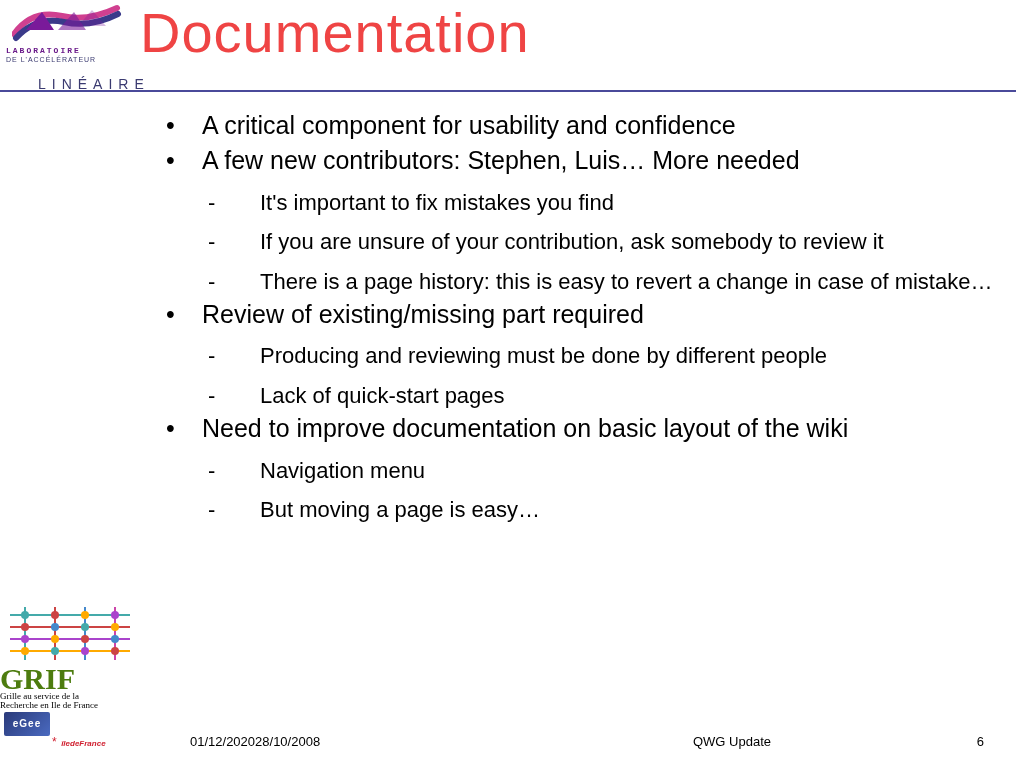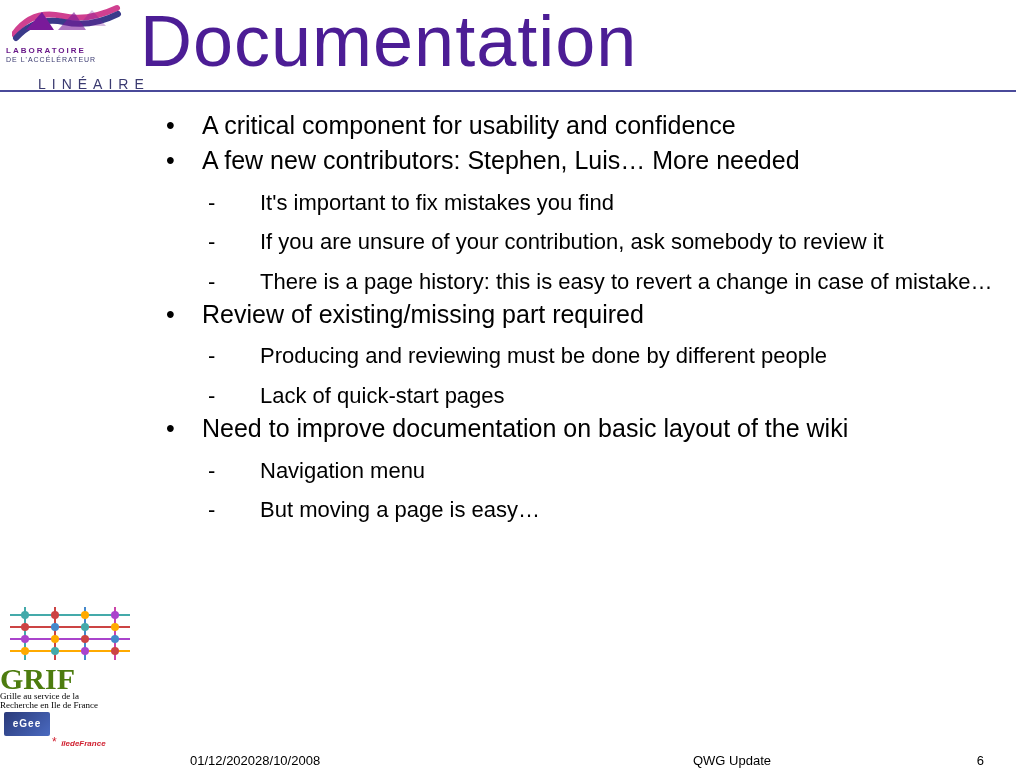--- a/index.html
+++ b/index.html
@@ -2,27 +2,27 @@
 <html><head>
 <meta charset="utf-8">
 <style>
   * { box-sizing: border-box; margin: 0; padding: 0; }
   html, body { width: 1024px; height: 768px; background: #fff; font-family: Verdana, Geneva, sans-serif; color: #000; }
   .slide { position: relative; width: 1024px; height: 768px; overflow: hidden; }
 
   
   .logo-lal { position: absolute; top: 2px; left: 4px; width: 130px; height: 70px; }
   .logo-lal .mark { position: absolute; top: 2px; left: 8px; width: 110px; height: 40px; }
-  .logo-lal .txt1 { position: absolute; top: 44px; left: 2px; font-size: 8px; letter-spacing: 2px; color: #6a1a8a; font-weight: bold; }
+  .logo-lal .txt1 { position: absolute; top: 44px; left: 2px; font-size: 8px; letter-spacing: 2px; color: #6a1a8a; font-weight: bold; font-family: Liberation Mono, monospace; }
   .logo-lal .txt2 { position: absolute; top: 54px; left: 2px; font-size: 7px; letter-spacing: 1px; color: #3a3a70; }
   .logo-lal .txt3 { position: absolute; top: 74px; left: 2px; font-size: 14px; letter-spacing: 6px; color: #3a3a70; margin-left: 32px; }
 
   
   .title-wrap { position: absolute; left: 140px; top: 0px; right: 0; height: 92px; display: flex; align-items: baseline; }
-  .title { font-size: 72px; font-family: Verdana, sans-serif; color: #4c1d95; letter-spacing: 1px; }
+  .title { font-size: 56px; font-family: Verdana, sans-serif; color: #ef4444; letter-spacing: 1px; }
   .rule { position: absolute; left: 0; right: 8px; top: 90px; height: 2px; background: #4a4a9a; }
 
   
   .body { position: absolute; left: 150px; right: 20px; top: 108px; bottom: 70px; }
   .bullet-l1 { position: relative; padding-left: 52px; margin-top: 2px; margin-bottom: 4px; font-size: 25px; line-height: 1.25; }
   .bullet-l1::before { content: "•"; position: absolute; left: 16px; top: 0; font-size: 25px; }
   .bullet-l2 { position: relative; padding-left: 110px; margin-top: 12px; margin-bottom: 4px; font-size: 22px; line-height: 1.25; }
   .bullet-l2::before { content: "-"; position: absolute; left: 58px; top: 0; font-size: 22px; }
 
   
@@ -30,21 +30,21 @@
   .grif-logo { position: absolute; left: 0px; top: 665px; width: 140px; }
   .grif-logo .big { font-family: "Comic Sans MS", cursive; font-size: 30px; font-weight: bold; color: #4d7c0f; line-height: 0.9; }
   .grif-logo .small { font-family: "Comic Sans MS", cursive; font-size: 9px; color: #000; line-height: 1.0; }
   .eg-logo { position: absolute; left: 4px; top: 712px; width: 46px; height: 24px; background: linear-gradient(135deg,#2a3a7a,#4a6ac0); border-radius: 2px; }
   .eg-logo span { color: #fff; font-size: 10px; font-weight: bold; display: block; text-align: center; line-height: 24px; letter-spacing: 1px; }
   .idf-logo { position: absolute; left: 52px; top: 732px; width: 78px; height: 20px; background: #fff; }
   .idf-logo .star { color: #d02030; font-size: 12px; }
   .idf-logo .txt { color: #d02030; font-size: 8px; font-style: italic; font-weight: bold; }
 
   
-  .footer { position: absolute; left: 0; right: 0; bottom: 0; height: 24px; }
+  .footer { position: absolute; left: 0; right: 0; bottom: 19px; height: 24px; }
   .footer .date { position: absolute; left: 190px; bottom: 0; font-size: 13px; color: #000; }
   .footer .center { position: absolute; left: 0; right: 0; bottom: 0; text-align: center; font-size: 13px; pointer-events: none; padding-left: 40px; }
   .footer .center span { position: relative; left: 200px; }
   .footer .page { position: absolute; right: 40px; bottom: 0; font-size: 13px; }
 </style>
 </head>
 <body>
 <div class="slide">
 
 <div class="logo-lal">

